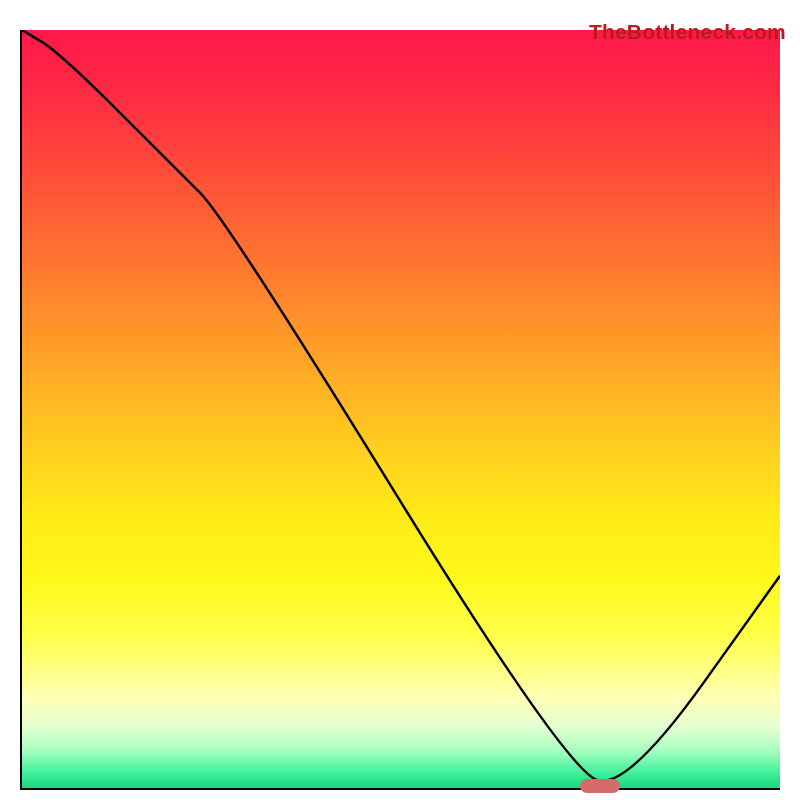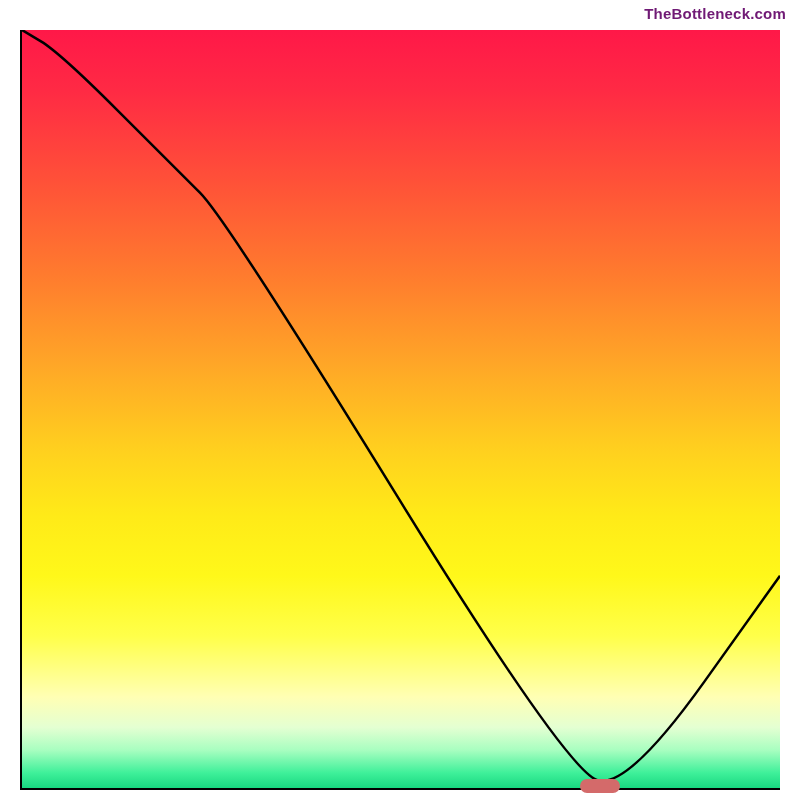--- a/index.html
+++ b/index.html
@@ -6,25 +6,25 @@
   body {
     width: 800px;
     height: 800px;
     background: #ffffff;
     font-family: Arial, Helvetica, sans-serif;
     position: relative;
     overflow: hidden;
   }
   .watermark {
     position: absolute;
-    top: 5px;
+    top: 20px;
     right: 14px;
-    font-size: 15px;
+    font-size: 21px;
     font-weight: bold;
-    color: #701a75;
+    color: #b91c1c;
     letter-spacing: 0.2px;
     z-index: 3;
   }
   .plot-area {
     position: absolute;
     left: 20px;
     top: 30px;
     width: 760px;
     height: 760px;
     border-left: 2.5px solid #000;

